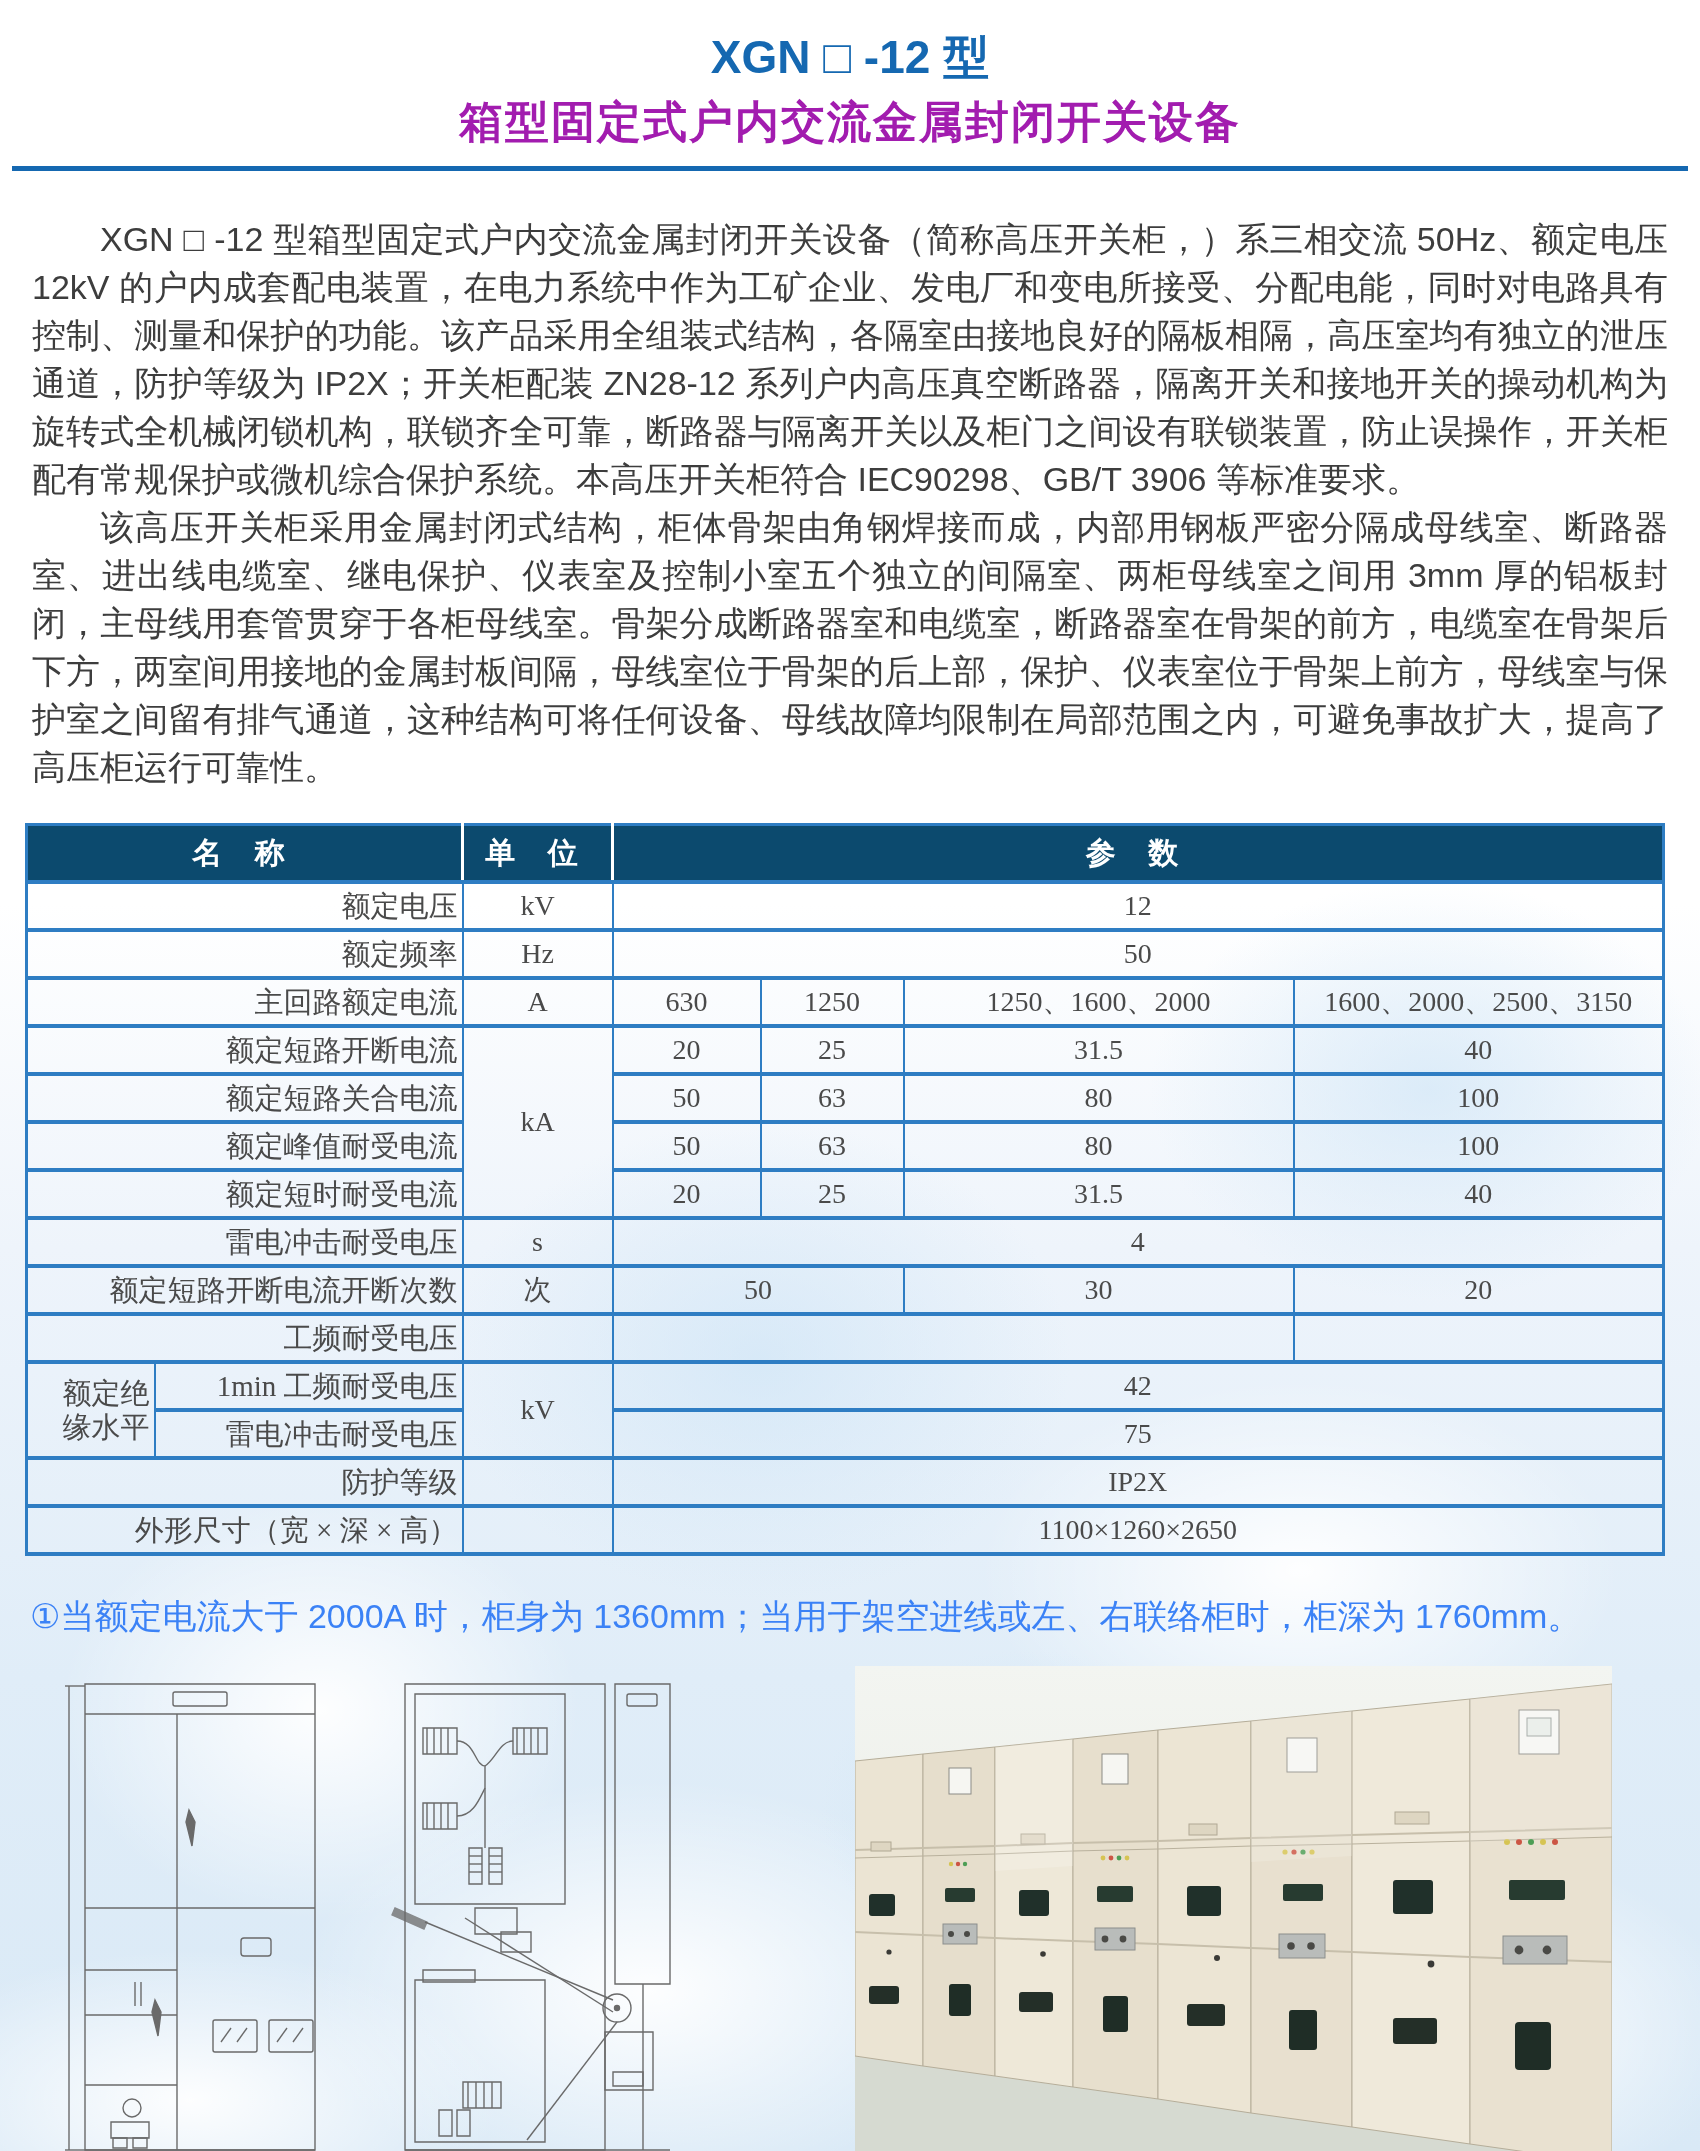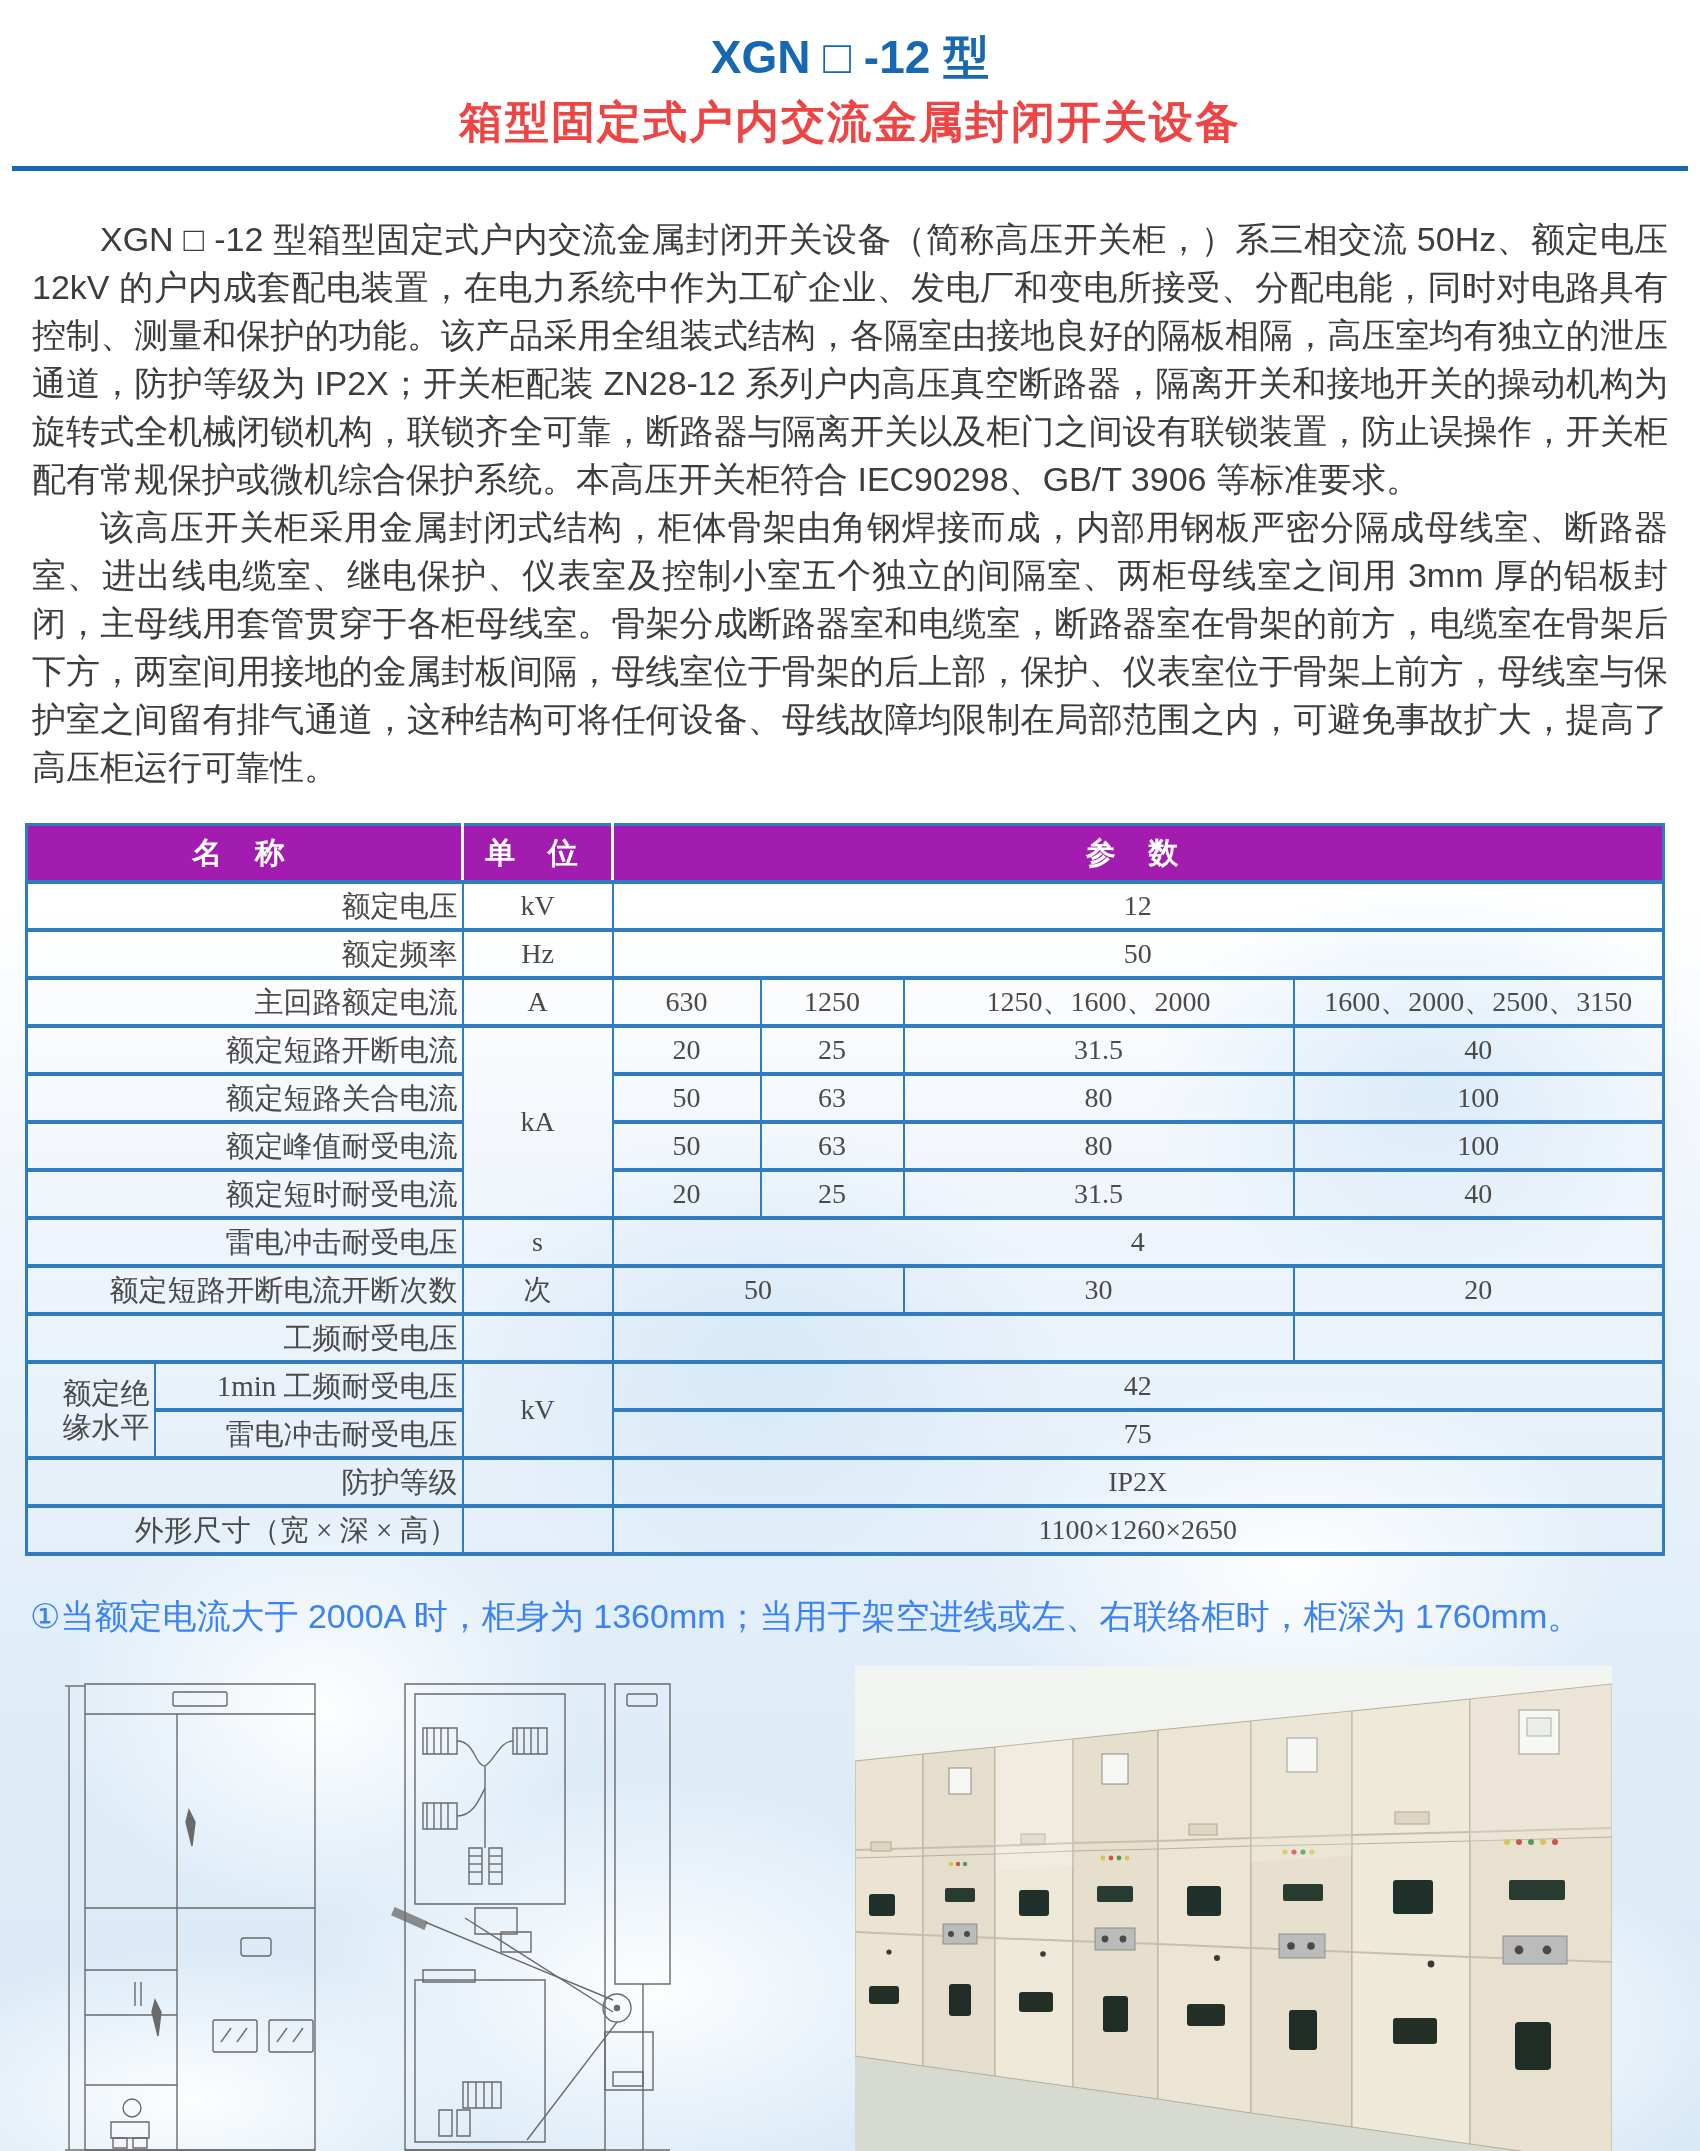--- a/index.html
+++ b/index.html
@@ -11,38 +11,38 @@
     position:relative;
     background:linear-gradient(180deg,#ffffff 0%,#ffffff 42%,#eef4fb 58%,#e0edf8 78%,#d9e9f6 100%);
   }
   .bg{position:absolute;inset:0;z-index:0;pointer-events:none;}
   .blob{position:absolute;border-radius:50%;}
   .blob.white{background:radial-gradient(closest-side,rgba(255,255,255,0.95),rgba(255,255,255,0));}
   .blob.blue{background:radial-gradient(closest-side,rgba(205,228,246,0.65),rgba(205,228,246,0));}
   .content{position:relative;z-index:1;}
 
   .title1{margin:8px;padding-top:20px;text-align:center;font-size:46px;line-height:58px;font-weight:bold;color:#1568b1;}
-  .title2{margin:0;text-align:center;font-size:44px;line-height:56px;font-weight:bold;color:#ef4444;letter-spacing:2px;}
+  .title2{margin:0;text-align:center;font-size:44px;line-height:56px;font-weight:bold;color:#a21caf;letter-spacing:2px;}
   .rule{height:5px;background:#1568b1;margin:16px 12px 0 12px;}
 
   .paras{margin:44px 32px 0 32px;}
   .paras p{margin:0;font-size:34px;line-height:48px;text-align:justify;text-indent:2em;color:#3d3d3d;}
 
   table.spec{
     border-collapse:collapse;
     margin:32px 0 0 25px;
     width:1637px;
     table-layout:fixed;
     font-family:"Liberation Serif","DejaVu Serif",serif;
     color:#4a4a4a;
     background:transparent;
     border:3px solid #2e7dc3;
   }
   table.spec th{
-    background:#a21caf;color:#ffffff;
+    background:#0c4a6e;color:#ffffff;
     font-family:"Liberation Sans","DejaVu Sans",sans-serif;
     font-weight:bold;font-size:30px;letter-spacing:12px;
     height:52px;border-bottom:3px solid #2e7dc3;
   }
   table.spec th + th{border-left:3px solid #ffffff;}
   table.spec td{
     border:2px solid #2e7dc3;
     border-top-width:4px;border-bottom-width:4px;
     font-size:28px;text-align:center;height:44px;
     padding:0 4px;overflow:hidden;white-space:nowrap;

